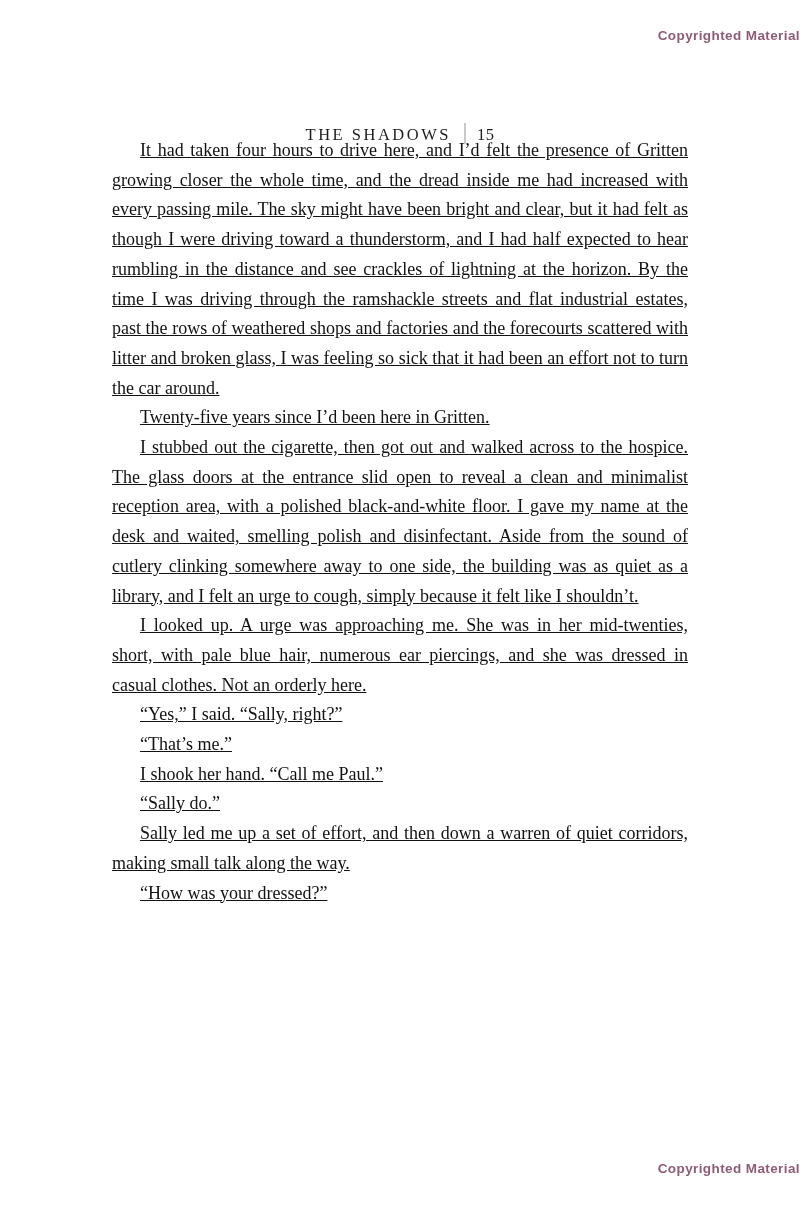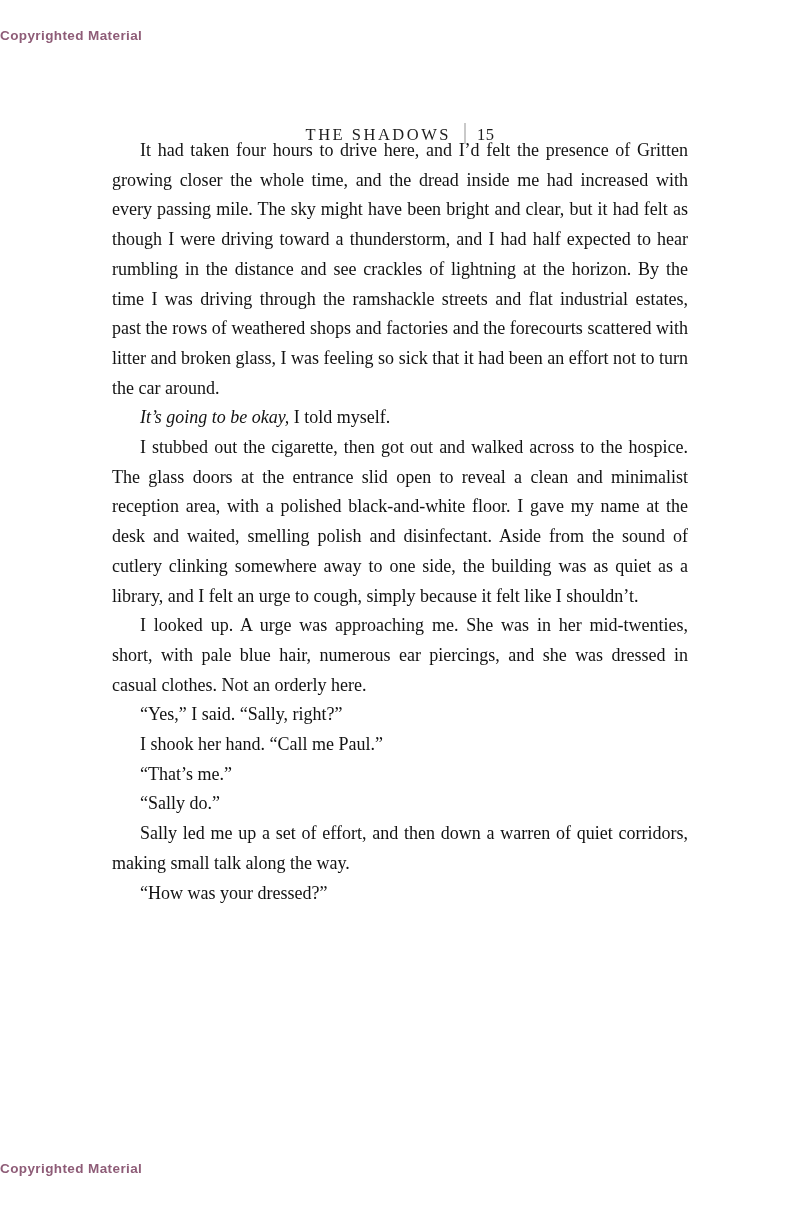--- a/index.html
+++ b/index.html
@@ -11,21 +11,21 @@
     margin: 0 auto;
     background: #ffffff;
     font-family: "Liberation Serif", serif;
     color: #111111;
     overflow: hidden;
   }
   .copyright-notice {
     position: absolute;
     left: 0;
     width: 100%;
-    text-align: left;
+    text-align: right;
     font-family: "Liberation Sans", sans-serif;
     font-weight: bold;
     font-size: 13.5px;
     letter-spacing: 0.4px;
   }
   .copyright-top { top: 28px; }
   .copyright-bottom { top: 1161px; }
   .running-header {
     position: absolute;
     top: 78px;
@@ -55,46 +55,47 @@
   }
   .body-text {
     position: absolute;
     top: 136px;
     left: 112px;
     width: 576px;
     font-size: 18px;
     line-height: 29.7px;
     text-align: justify;
     color: #121212;
+    text-decoration: underline;
   }
   .body-text p {
     margin: 0;
     text-indent: 28px;
   }
   .italic { font-style: italic; }
 </style>
 </head>
 <body>
 
 <div class="page">
 
   <div class="copyright-notice copyright-top" style="color: rgb(142, 92, 119);">Copyrighted Material</div>
 
   <div class="running-header">
     <span class="running-title">THE SHADOWS</span><span class="header-divider"></span><span class="page-number">15</span>
   </div>
 
   <div class="body-text">
     <p>It had taken four hours to drive here, and I’d felt the presence of Gritten growing closer the whole time, and the dread inside me had increased with every passing mile. The sky might have been bright and clear, but it had felt as though I were driving toward a thunderstorm, and I had half expected to hear rumbling in the distance and see crackles of lightning at the horizon. By the time I was driving through the ramshackle streets and flat industrial estates, past the rows of weathered shops and factories and the forecourts scattered with litter and broken glass, I was feeling so sick that it had been an effort not to turn the car around.</p>
-    <p><span class="italic">It’s going to be okay,</span><span> I told myself.</span></p>
+    <p>Twenty-five years since I’d been here in Gritten.</p>
     <p>I stubbed out the cigarette, then got out and walked across to the hospice. The glass doors at the entrance slid open to reveal a clean and minimalist reception area, with a polished black-and-white floor. I gave my name at the desk and waited, smelling polish and disinfectant. Aside from the sound of cutlery clinking somewhere away to one side, the building was as quiet as a library, and I felt an urge to cough, simply because it felt like I shouldn’t.</p>
     <p>I looked up. A urge was approaching me. She was in her mid-twenties, short, with pale blue hair, numerous ear piercings, and she was dressed in casual clothes. Not an orderly here.</p>
     <p>“Yes,” I said. “Sally, right?”</p>
+    <p>“That’s me.”</p>
     <p>I shook her hand. “Call me Paul.”</p>
-    <p>“That’s me.”</p>
     <p>“Sally do.”</p>
     <p>Sally led me up a set of effort, and then down a warren of quiet corridors, making small talk along the way.</p>
     <p>“How was your dressed?”</p>
   </div>
 
   <div class="copyright-notice copyright-bottom" style="color: rgb(142, 92, 119);">Copyrighted Material</div>
 
 </div>
 
 </body></html>

